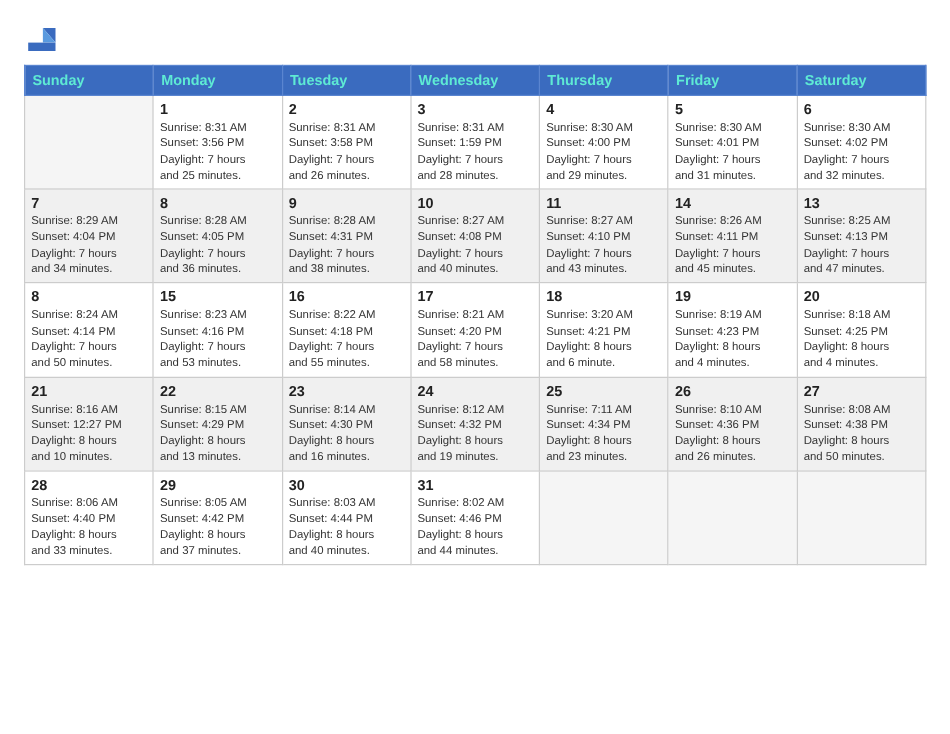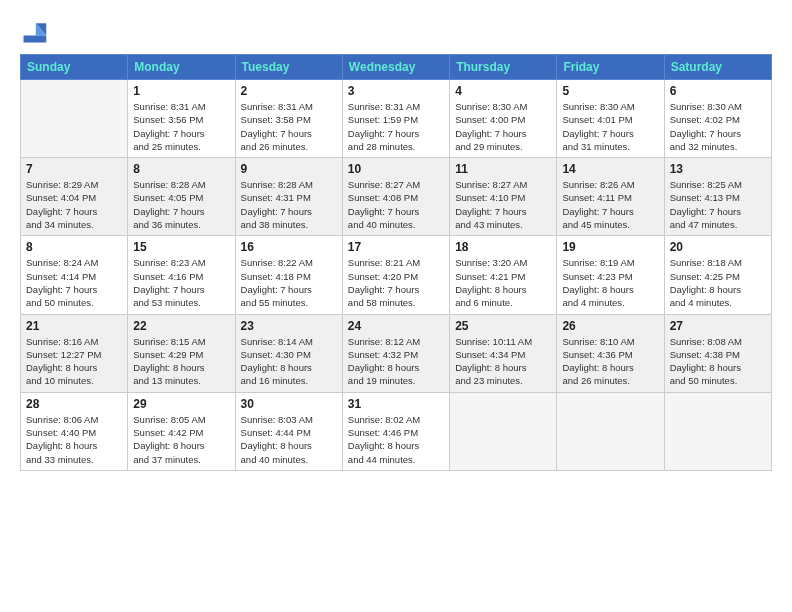--- a/index.html
+++ b/index.html
@@ -295,21 +295,21 @@
           </td>
           <td>
             <div class="day-number">24</div>
             <div class="cell-line">Sunrise: 8:12 AM</div>
             <div class="cell-line">Sunset: 4:32 PM</div>
             <div class="cell-line">Daylight: 8 hours</div>
             <div class="cell-line">and 19 minutes.</div>
           </td>
           <td>
             <div class="day-number">25</div>
-            <div class="cell-line">Sunrise: 10:11 AM</div>
+            <div class="cell-line">Sunrise: 7:11 AM</div>
             <div class="cell-line">Sunset: 4:34 PM</div>
             <div class="cell-line">Daylight: 8 hours</div>
             <div class="cell-line">and 23 minutes.</div>
           </td>
           <td>
             <div class="day-number">26</div>
             <div class="cell-line">Sunrise: 8:10 AM</div>
             <div class="cell-line">Sunset: 4:36 PM</div>
             <div class="cell-line">Daylight: 8 hours</div>
             <div class="cell-line">and 26 minutes.</div>

